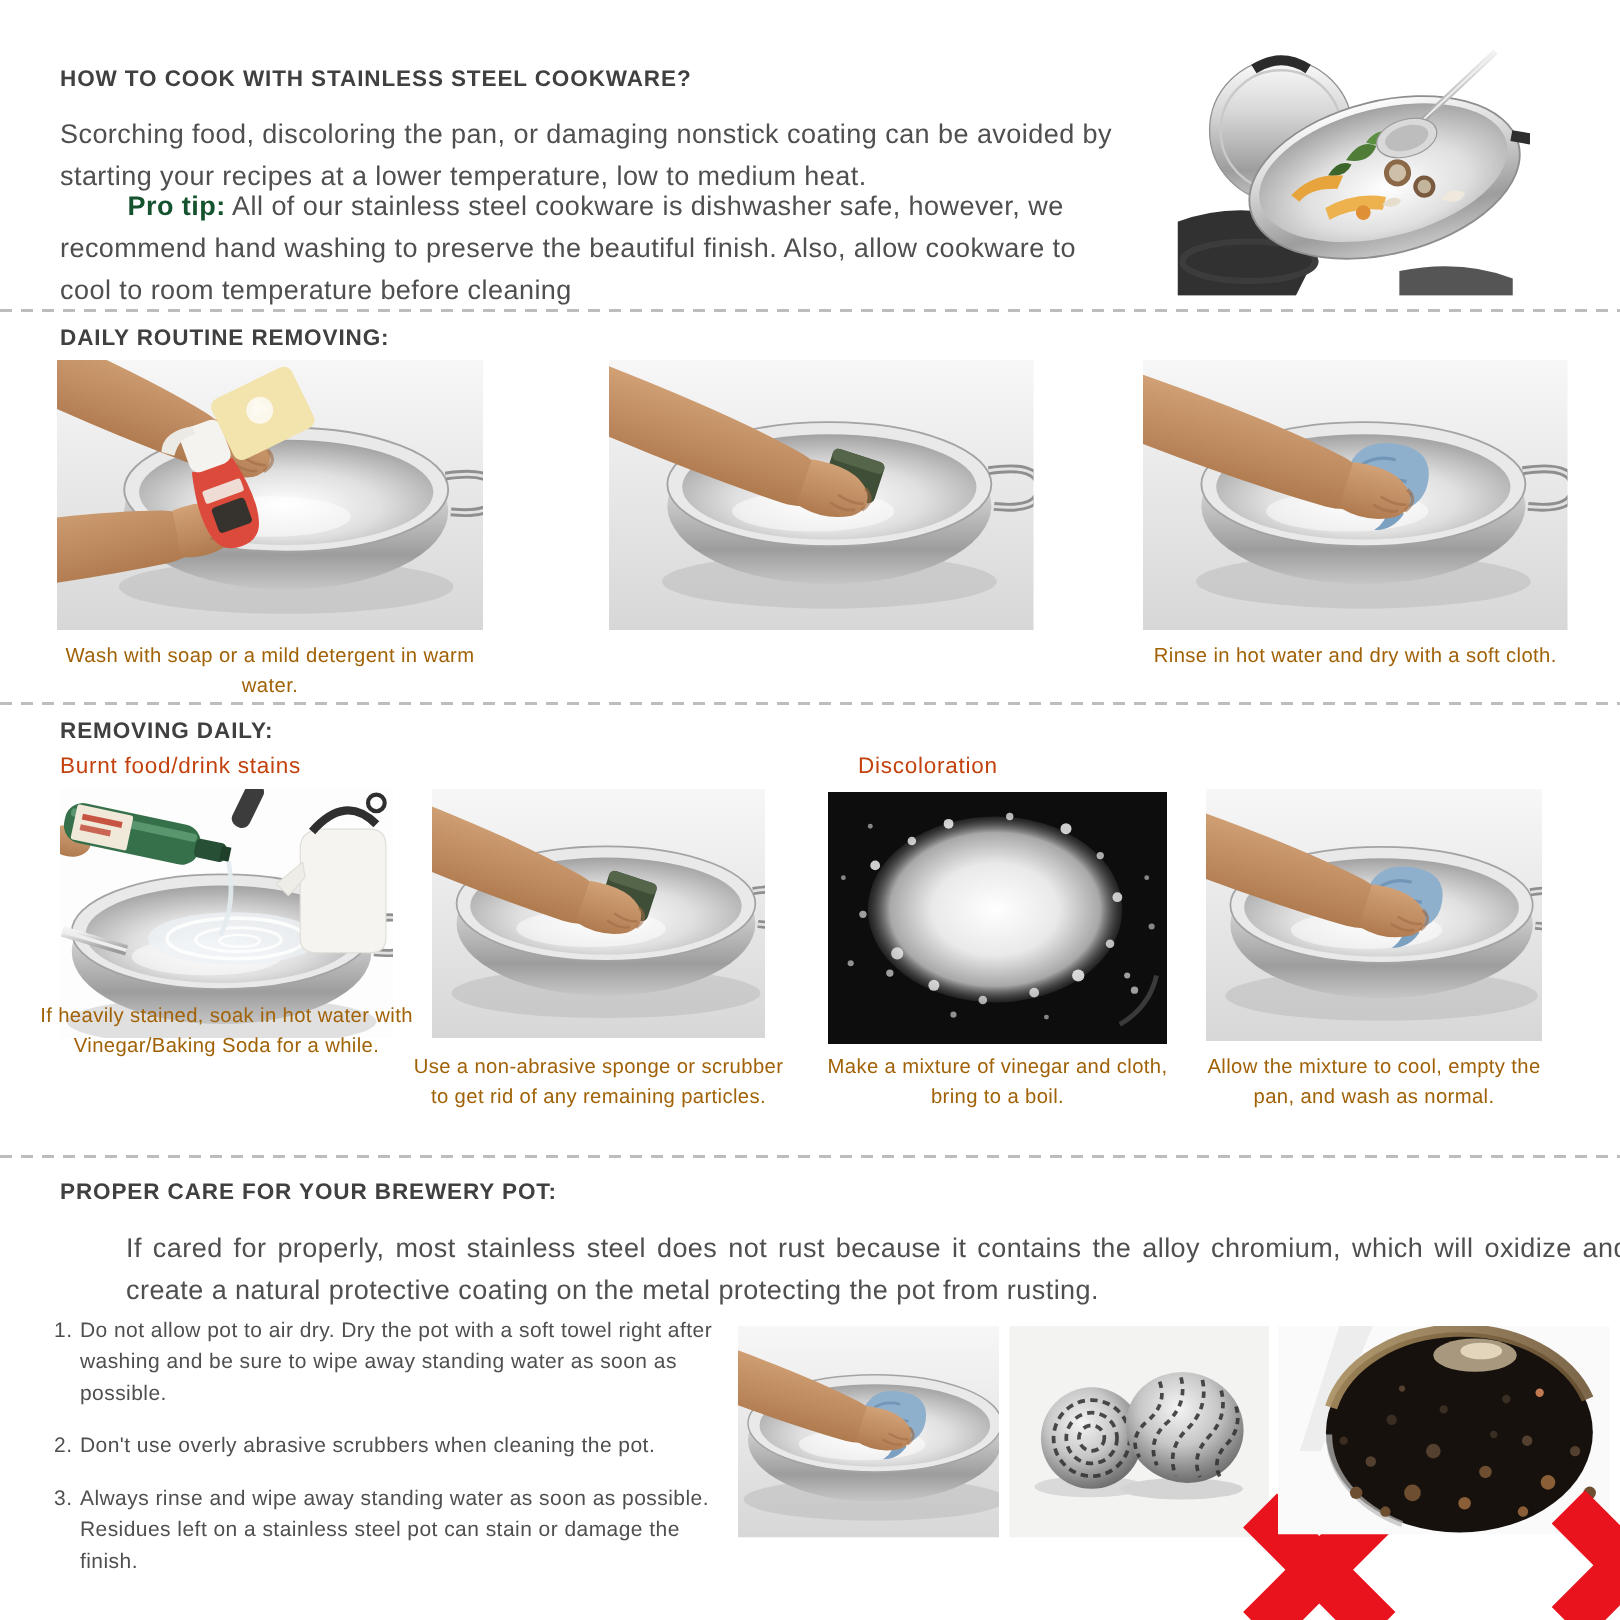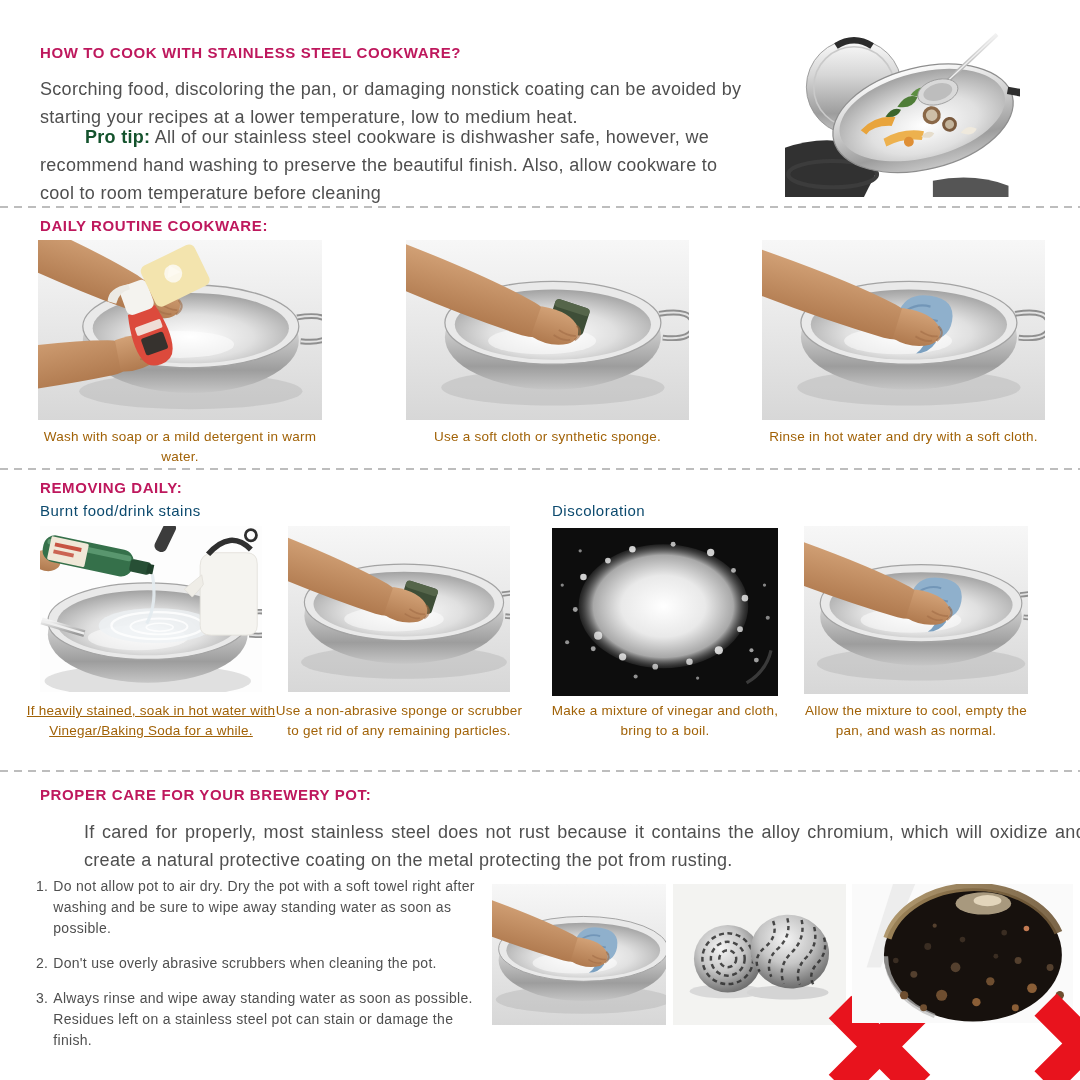--- a/index.html
+++ b/index.html
@@ -1,23 +1,23 @@
 <!DOCTYPE html>
 <html><head>
 <meta charset="utf-8">
 <style>
   html,body{margin:0;padding:0;background:#ffffff;}
   .page{position:relative;width:1080px;height:1080px;background:#ffffff;overflow:hidden;
         font-family:"Liberation Sans",sans-serif;}
   .abs{position:absolute;}
-  .sec-title{font-size:15px;font-weight:bold;color:#be185d;letter-spacing:.6px;margin:0;}
+  .sec-title{font-size:15px;font-weight:bold;color:#404040;letter-spacing:.6px;margin:0;}
   .body-text{font-size:18px;color:#4f4f4f;line-height:1.55;letter-spacing:.3px;margin:0;}
   .body-text b{color:#14532d;margin-left:45px;}
   .caption{font-size:13.5px;color:#a16207;line-height:1.45;letter-spacing:.25px;text-align:center;margin:0;}
-  .sublabel{font-size:15px;color:#0c4a6e;letter-spacing:.5px;margin:0;}
+  .sublabel{font-size:15px;color:#c2410c;letter-spacing:.5px;margin:0;}
   .divider{height:2px;width:1080px;left:0;
            background:repeating-linear-gradient(90deg,#bdbdbd 0 8px,transparent 8px 14px);}
   figure{margin:0;position:absolute;}
   figure>svg{display:block;width:100%;height:100%;}
   .justify{text-align:justify;}
   .care-list{list-style:none;margin:0;padding:0;}
   .care-list li{display:flex;gap:5px;margin-bottom:14px;font-size:14px;color:#4f4f4f;
                 line-height:1.5;letter-spacing:.3px;}
   .care-list .num{flex:0 0 auto;}
   .cross{position:absolute;}
@@ -152,21 +152,21 @@
       <line x1="258" y1="2" x2="190" y2="66" stroke="#f0f0f0" stroke-width="1.6"></line>
       <g transform="rotate(-16 186 72)">
         <ellipse cx="186" cy="72" rx="25" ry="15" fill="#d9d9d9" stroke="#9a9a9a"></ellipse>
         <ellipse cx="186" cy="72" rx="18" ry="10" fill="#bdbdbd"></ellipse>
       </g>
     </svg>
   </figure>
 
   <div class="abs divider" style="top:206px;"></div>
 
-  <h2 class="abs sec-title" style="left:40px;top:217px;">DAILY ROUTINE COOKWARE:</h2>
+  <h2 class="abs sec-title" style="left:40px;top:217px;">DAILY ROUTINE REMOVING:</h2>
 
   <figure style="left:38px;top:240px;width:284px;height:180px;">
     <svg viewBox="0 0 320 200" preserveAspectRatio="xMidYMid slice">
       <rect width="320" height="200" fill="url(#gBg)"></rect>
       <use href="#sym-pan" xlink:href="#sym-pan" transform="translate(14,10)"></use>
       <use href="#sym-arm" xlink:href="#sym-arm" transform="translate(96,128) rotate(-14)"></use>
       <use href="#sym-arm" xlink:href="#sym-arm" transform="translate(118,62) rotate(18)"></use>
       <g transform="translate(118,86) rotate(-20)">
         <path d="M-14,-8 q-8,34 -2,52 q4,12 18,12 q14,0 18,-12 q6,-18 -2,-52 Z" fill="#dc4a3c"></path>
         <rect x="-14" y="-40" width="32" height="34" rx="7" fill="#f4f3ef"></rect>
@@ -188,28 +188,27 @@
     </svg>
   </figure>
 
   <figure style="left:762px;top:240px;width:283px;height:180px;">
     <svg viewBox="0 0 320 200" preserveAspectRatio="xMidYMid slice">
       <use href="#scene-cloth" xlink:href="#scene-cloth"></use>
     </svg>
   </figure>
 
   <p class="abs caption" style="left:38px;top:427px;width:284px;">Wash with soap or a mild detergent in warm water.</p>
-  <p class="abs caption" style="left:406px;top:427px;width:283px;">Use a soft cloth or synthetic sponge.</p>
   <p class="abs caption" style="left:762px;top:427px;width:283px;">Rinse in hot water and dry with a soft cloth.</p>
 
   <div class="abs divider" style="top:468px;"></div>
 
   <h2 class="abs sec-title" style="left:40px;top:479px;">REMOVING DAILY:</h2>
   <p class="abs sublabel" style="left:40px;top:502px;">Burnt food/drink stains</p>
-  <p class="abs sublabel" style="left:552px;top:502px;">Discoloration</p>
+  <p class="abs sublabel" style="left:572px;top:502px;">Discoloration</p>
 
   <figure style="left:40px;top:526px;width:222px;height:166px;">
     <svg viewBox="0 0 280 210" preserveAspectRatio="xMidYMid slice">
       <rect width="280" height="210" fill="#fdfdfd"></rect>
       <use href="#sym-pan" xlink:href="#sym-pan" transform="translate(-30,30) scale(1.05)"></use>
       <path d="M2,120 L56,136" stroke="url(#gMetal)" stroke-width="9"></path>
       <path d="M2,120 L56,136" stroke="#eeeeee" stroke-width="3"></path>
       <ellipse cx="146" cy="126" rx="72" ry="22" fill="#eef2f4" opacity=".75"></ellipse>
       <ellipse cx="148" cy="126" rx="58" ry="17" fill="none" stroke="#ffffff" stroke-width="3" opacity=".8"></ellipse>
       <ellipse cx="150" cy="127" rx="36" ry="10" fill="none" stroke="#ffffff" stroke-width="2.5" opacity=".8"></ellipse>
@@ -274,21 +273,21 @@
       </g>
     </svg>
   </figure>
 
   <figure style="left:804px;top:526px;width:224px;height:168px;">
     <svg viewBox="0 0 320 200" preserveAspectRatio="xMidYMid slice">
       <use href="#scene-cloth" xlink:href="#scene-cloth"></use>
     </svg>
   </figure>
 
-  <p class="abs caption" style="left:26px;top:701px;width:250px;text-decoration:underline;">If heavily stained, soak in hot water with Vinegar/Baking Soda for a while.</p>
+  <p class="abs caption" style="left:26px;top:667px;width:250px;">If heavily stained, soak in hot water with Vinegar/Baking Soda for a while.</p>
   <p class="abs caption" style="left:274px;top:701px;width:250px;">Use a non-abrasive sponge or scrubber to get rid of any remaining particles.</p>
   <p class="abs caption" style="left:540px;top:701px;width:250px;">Make a mixture of vinegar and cloth, bring to a boil.</p>
   <p class="abs caption" style="left:791px;top:701px;width:250px;">Allow the mixture to cool, empty the pan, and wash as normal.</p>
 
   <div class="abs divider" style="top:770px;"></div>
 
   <h2 class="abs sec-title" style="left:40px;top:786px;">PROPER CARE FOR YOUR BREWERY POT:</h2>
   <p class="abs body-text justify" style="left:40px;top:819px;width:1002px;margin-left:44px;">If cared for properly, most stainless steel does not rust because it contains the alloy chromium, which will oxidize and create a natural protective coating on the metal protecting the pot from rusting.</p>
 
   <ol class="abs care-list" style="left:36px;top:876px;width:452px;">

